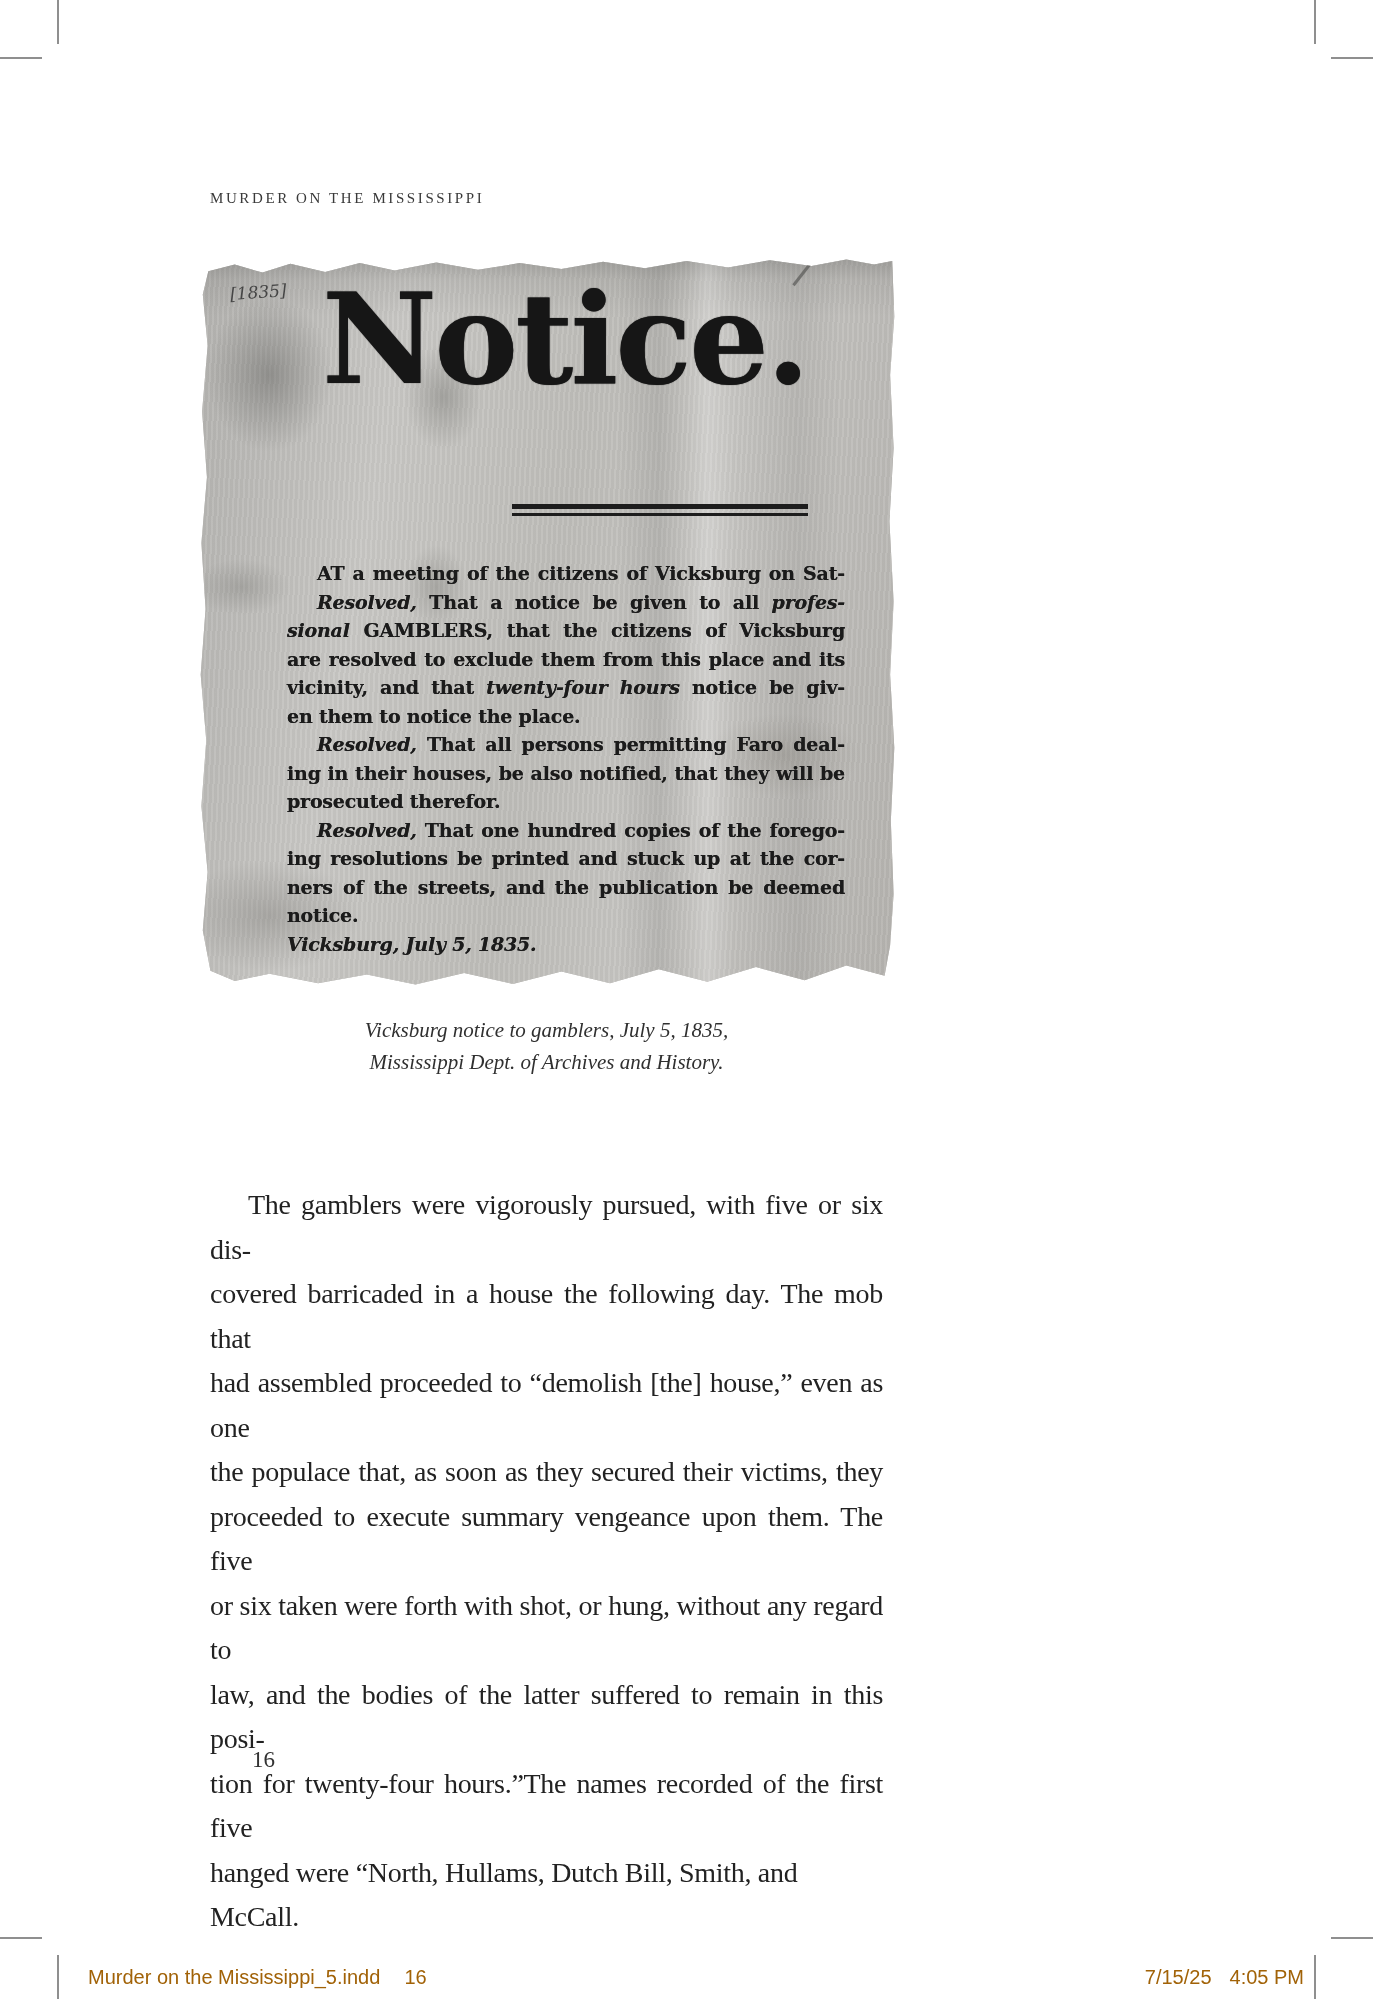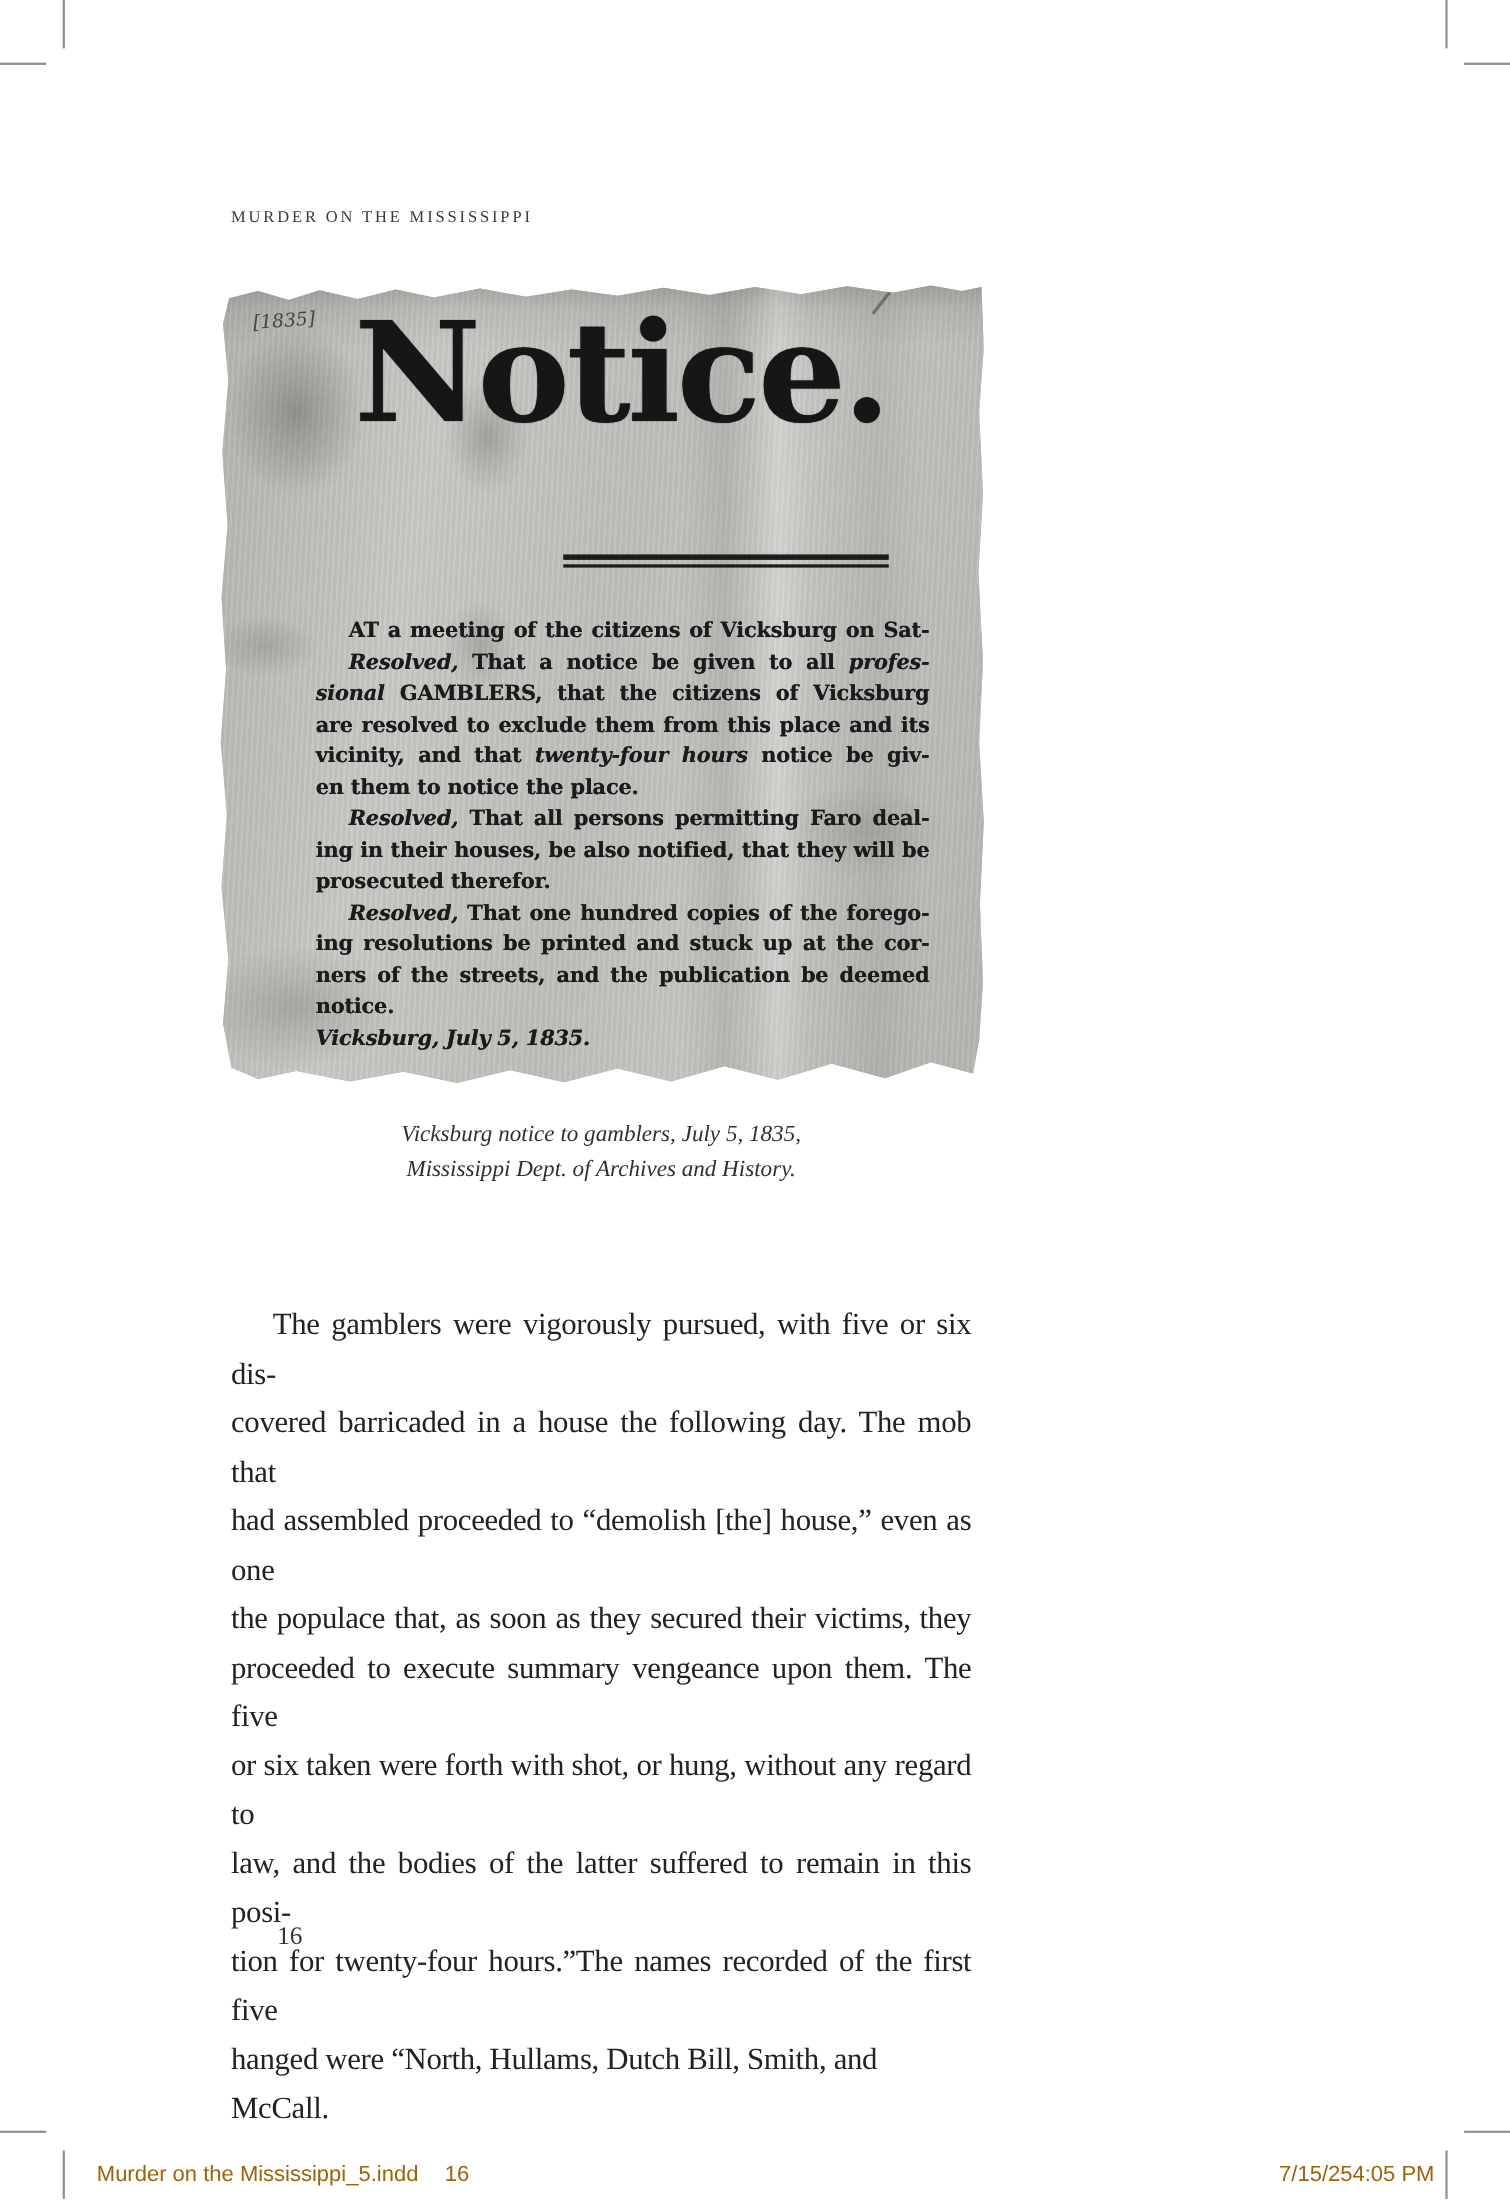--- a/index.html
+++ b/index.html
@@ -91,21 +91,21 @@
     font-size:23px; color:#333333;
   }
   
   #footer {
     position:absolute; left:88px; top:1966px; width:1216px;
     display:flex; justify-content:space-between;
     font-family:"Liberation Sans", sans-serif; font-size:20px; color:#a16207;
   }
   #footer .grp { display:flex; }
   #footer-page { margin-left:24px; }
-  #footer-time { }
+  #footer-time { margin-left:18px; }
 </style>
 </head>
 <body>
 
 <div id="page">
 
   <div class="crop v" style="left:57px; top:0;"></div>
   <div class="crop h" style="left:0; top:57px;"></div>
   <div class="crop v" style="left:1314px; top:0;"></div>
   <div class="crop h" style="left:1331px; top:57px;"></div>

